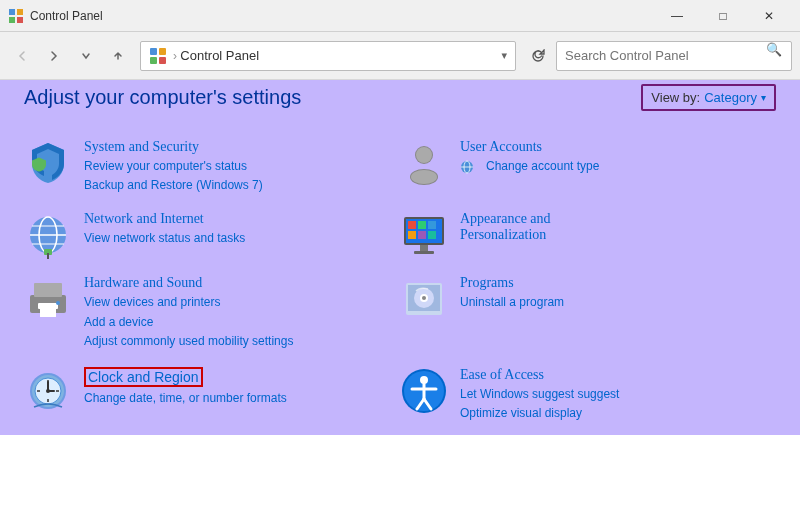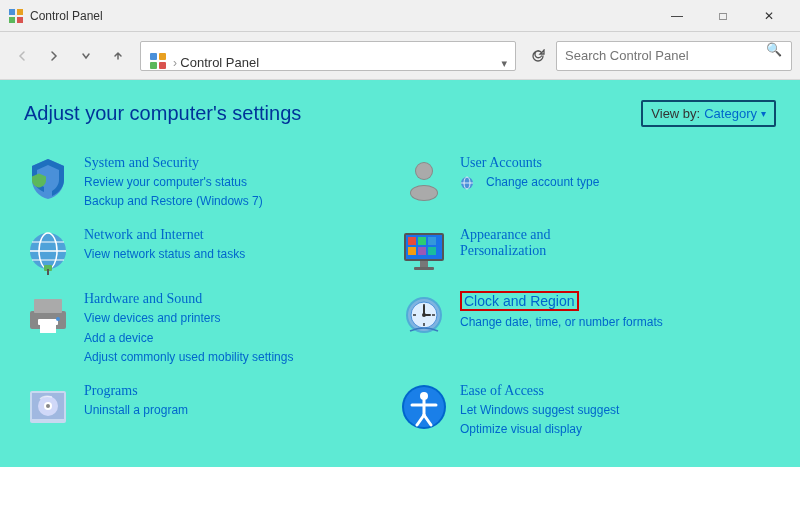--- a/index.html
+++ b/index.html
@@ -73,21 +73,21 @@
       font-size: 14px;
     }
     .nav-btn.disabled { color: #bbb; cursor: default; }
 
     .address-bar {
       flex: 1;
       height: 30px;
       border: 1px solid #bbb;
       background: #fff;
       display: flex;
-      align-items: flex-end;
+      align-items: center;
       padding: 0 8px;
       margin: 0 4px;
       border-radius: 2px;
     }
     .address-bar-icon {
       width: 18px;
       height: 18px;
       margin-right: 6px;
       display: flex;
       align-items: center;
@@ -134,39 +134,39 @@
       color: #999;
       background: transparent;
     }
     .search-icon {
       color: #666;
       font-size: 13px;
     }
 
     
     .main {
-      padding: 20px 24px;
-      background: #5eead4;
+      padding: 4px 24px;
+      background: #c4b5fd;
     }
     .page-header {
       display: flex;
       align-items: center;
       justify-content: space-between;
       margin-bottom: 20px;
     }
     .page-title {
       font-size: 20px;
       color: #003399;
       font-weight: 300;
     }
     .view-by {
       display: flex;
       align-items: center;
       gap: 4px;
-      border: 2px solid #0c4a6e;
+      border: 2px solid #701a75;
       padding: 4px 8px;
       border-radius: 2px;
     }
     .view-by-label {
       color: #333;
       font-size: 13px;
     }
     .view-by-value {
       color: #0066cc;
       font-size: 13px;
@@ -407,65 +407,65 @@
         <span class="category-name">Hardware and Sound</span>
         <span class="category-link">View devices and printers</span>
         <span class="category-link">Add a device</span>
         <span class="category-link">Adjust commonly used mobility settings</span>
       </div>
     </div>
 
     <div class="category-item">
       <div class="category-icon">
         <svg width="48" height="48" viewBox="0 0 48 48">
-          <circle cx="24" cy="24" r="18" fill="#4a90d9" opacity="0.7"></circle>
-          <circle cx="24" cy="24" r="16" fill="#7fb3e0"></circle>
-
-          <circle cx="24" cy="24" r="13" fill="#ddeeff" stroke="#4a90d9" stroke-width="1"></circle>
-
-          <line x1="24" y1="13" x2="24" y2="16" stroke="#333" stroke-width="1.5"></line>
-          <line x1="24" y1="32" x2="24" y2="35" stroke="#333" stroke-width="1.5"></line>
-          <line x1="13" y1="24" x2="16" y2="24" stroke="#333" stroke-width="1.5"></line>
-          <line x1="32" y1="24" x2="35" y2="24" stroke="#333" stroke-width="1.5"></line>
-
-          <line x1="24" y1="24" x2="24" y2="15" stroke="#333" stroke-width="2" stroke-linecap="round"></line>
-          <line x1="24" y1="24" x2="30" y2="24" stroke="#333" stroke-width="2" stroke-linecap="round"></line>
-          <circle cx="24" cy="24" r="2" fill="#333"></circle>
-
-          <path d="M10 40 Q24 34 38 40" stroke="#3a7abf" stroke-width="1.5" fill="none"></path>
-        </svg>
-      </div>
-      <div class="category-content">
-        <span class="clock-region-name">Clock and Region</span>
-        <span class="category-link">Change date, time, or number formats</span>
-      </div>
-    </div>
-
-    <div class="category-item">
-      <div class="category-icon">
-        <svg width="48" height="48" viewBox="0 0 48 48">
 
           <rect x="6" y="8" width="36" height="32" rx="2" fill="#c8d8f0"></rect>
           <rect x="8" y="10" width="32" height="26" fill="#a0b8e0"></rect>
           <circle cx="24" cy="23" r="10" fill="#d0d8f8"></circle>
           <circle cx="24" cy="23" r="4" fill="#fff"></circle>
           <circle cx="24" cy="23" r="2" fill="#888"></circle>
 
           <path d="M16 16 Q20 12 28 14" stroke="#fff" stroke-width="1.5" fill="none" opacity="0.6"></path>
         </svg>
       </div>
       <div class="category-content">
         <span class="category-name">Programs</span>
         <span class="category-link">Uninstall a program</span>
       </div>
     </div>
 
     <div class="category-item">
       <div class="category-icon">
         <svg width="48" height="48" viewBox="0 0 48 48">
+          <circle cx="24" cy="24" r="18" fill="#4a90d9" opacity="0.7"></circle>
+          <circle cx="24" cy="24" r="16" fill="#7fb3e0"></circle>
+
+          <circle cx="24" cy="24" r="13" fill="#ddeeff" stroke="#4a90d9" stroke-width="1"></circle>
+
+          <line x1="24" y1="13" x2="24" y2="16" stroke="#333" stroke-width="1.5"></line>
+          <line x1="24" y1="32" x2="24" y2="35" stroke="#333" stroke-width="1.5"></line>
+          <line x1="13" y1="24" x2="16" y2="24" stroke="#333" stroke-width="1.5"></line>
+          <line x1="32" y1="24" x2="35" y2="24" stroke="#333" stroke-width="1.5"></line>
+
+          <line x1="24" y1="24" x2="24" y2="15" stroke="#333" stroke-width="2" stroke-linecap="round"></line>
+          <line x1="24" y1="24" x2="30" y2="24" stroke="#333" stroke-width="2" stroke-linecap="round"></line>
+          <circle cx="24" cy="24" r="2" fill="#333"></circle>
+
+          <path d="M10 40 Q24 34 38 40" stroke="#3a7abf" stroke-width="1.5" fill="none"></path>
+        </svg>
+      </div>
+      <div class="category-content">
+        <span class="clock-region-name">Clock and Region</span>
+        <span class="category-link">Change date, time, or number formats</span>
+      </div>
+    </div>
+
+    <div class="category-item">
+      <div class="category-icon">
+        <svg width="48" height="48" viewBox="0 0 48 48">
           <circle cx="24" cy="24" r="22" fill="#0066cc"></circle>
           <circle cx="24" cy="24" r="20" fill="#1a7fe8"></circle>
 
           <circle cx="24" cy="13" r="4" fill="#fff"></circle>
 
           <line x1="24" y1="17" x2="24" y2="32" stroke="#fff" stroke-width="3" stroke-linecap="round"></line>
 
           <line x1="12" y1="22" x2="36" y2="22" stroke="#fff" stroke-width="3" stroke-linecap="round"></line>
 
           <line x1="24" y1="32" x2="17" y2="42" stroke="#fff" stroke-width="3" stroke-linecap="round"></line>

